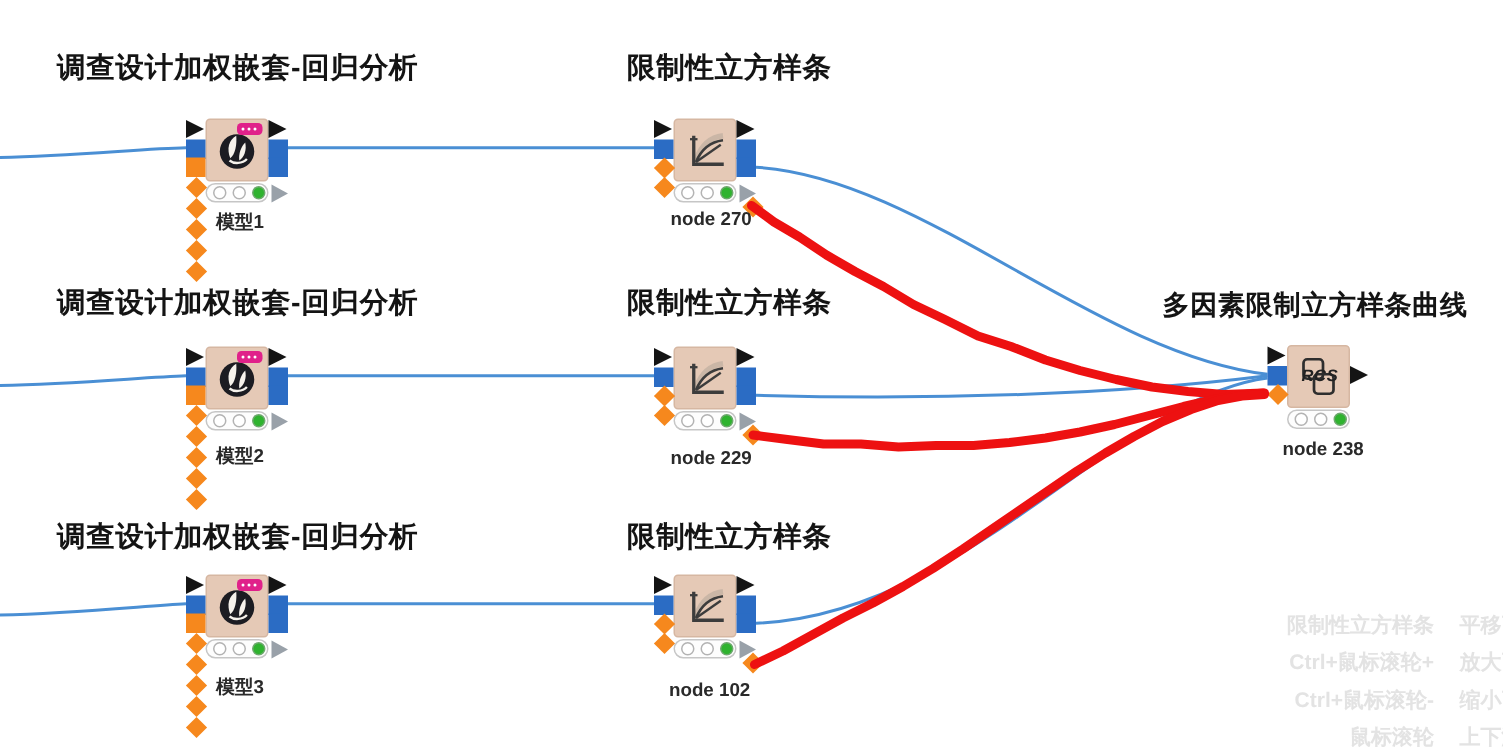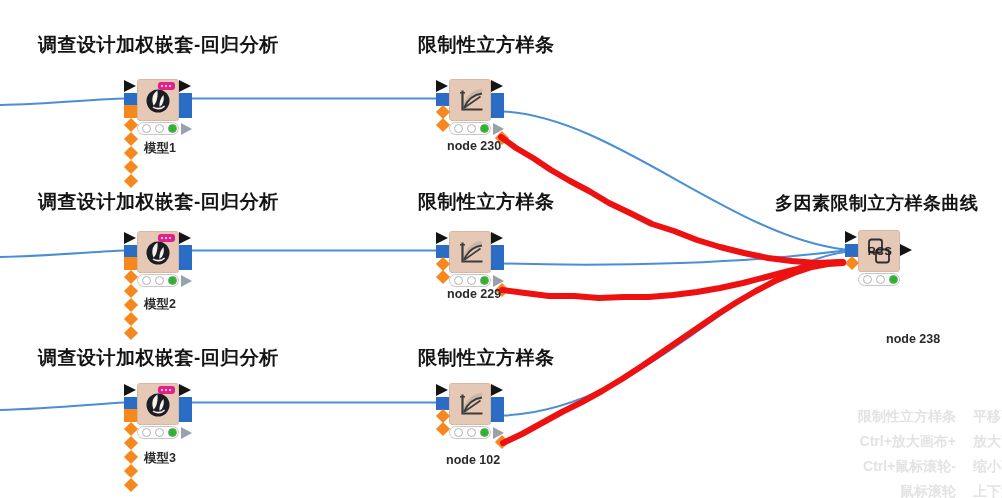--- a/index.html
+++ b/index.html
@@ -171,21 +171,21 @@
       <div class="port port-blue" style="left: 491px; top: 105px;"></div>
       <div class="diamond" style="left: 437.5px; top: 107px;"></div>
       <div class="diamond" style="left: 437.5px; top: 120px;"></div>
       <div class="diamond" style="left: 497px; top: 133px;"></div>
       <div class="traffic" style="left: 449px; top: 122px;">
         <div class="light off" style="left: 4px;"></div>
         <div class="light off" style="left: 17px;"></div>
         <div class="light on" style="left: 30px;"></div>
       </div>
       <div class="traffic-arrow" style="left: 493px; top: 123px;"></div>
-      <div class="node-label" style="left: 447px; top: 139px;">node 230</div>
+      <div class="node-label" style="left: 447px; top: 139px;">node 270</div>
       <div class="node-title" style="left: 418px; top: 189px;">限制性立方样条</div>
       <div class="node-body" style="left: 449px; top: 231px;">
         <div class="node-icon"><svg viewBox="0 0 28 28" width="28" height="28">
             <path d="M8 20.5 C12 9.5 18 5.5 26 4.5" stroke="#c3b2a2" stroke-width="3.6" fill="none" opacity="0.8"></path>
             <path d="M6.5 4.5 L6.5 23.5 L26.5 23.5" stroke="#3c3c3c" stroke-width="2.2" fill="none"></path>
             <path d="M4 6.8 L9 6.8" stroke="#3c3c3c" stroke-width="1.5"></path>
             <path d="M8 22 C12 12.5 18 8.5 26 7.5" stroke="#3c3c3c" stroke-width="1.8" fill="none"></path>
             <path d="M8 22 L24.5 10.5" stroke="#3c3c3c" stroke-width="1.6"></path>
           </svg></div>
       </div>
@@ -196,21 +196,21 @@
       <div class="port port-blue" style="left: 491px; top: 257px;"></div>
       <div class="diamond" style="left: 437.5px; top: 259px;"></div>
       <div class="diamond" style="left: 437.5px; top: 272px;"></div>
       <div class="diamond" style="left: 497px; top: 285px;"></div>
       <div class="traffic" style="left: 449px; top: 274px;">
         <div class="light off" style="left: 4px;"></div>
         <div class="light off" style="left: 17px;"></div>
         <div class="light on" style="left: 30px;"></div>
       </div>
       <div class="traffic-arrow" style="left: 493px; top: 275px;"></div>
-      <div class="node-label" style="left: 447px; top: 287px;">node 229</div>
+      <div class="node-label" style="left: 447px; top: 298px;">node 229</div>
       <div class="node-title" style="left: 418px; top: 345px;">限制性立方样条</div>
       <div class="node-body" style="left: 449px; top: 383px;">
         <div class="node-icon"><svg viewBox="0 0 28 28" width="28" height="28">
             <path d="M8 20.5 C12 9.5 18 5.5 26 4.5" stroke="#c3b2a2" stroke-width="3.6" fill="none" opacity="0.8"></path>
             <path d="M6.5 4.5 L6.5 23.5 L26.5 23.5" stroke="#3c3c3c" stroke-width="2.2" fill="none"></path>
             <path d="M4 6.8 L9 6.8" stroke="#3c3c3c" stroke-width="1.5"></path>
             <path d="M8 22 C12 12.5 18 8.5 26 7.5" stroke="#3c3c3c" stroke-width="1.8" fill="none"></path>
             <path d="M8 22 L24.5 10.5" stroke="#3c3c3c" stroke-width="1.6"></path>
           </svg></div>
       </div>
@@ -223,42 +223,42 @@
       <div class="diamond" style="left: 437.5px; top: 424px;"></div>
       <div class="diamond" style="left: 497px; top: 437px;"></div>
       <div class="traffic" style="left: 449px; top: 426px;">
         <div class="light off" style="left: 4px;"></div>
         <div class="light off" style="left: 17px;"></div>
         <div class="light on" style="left: 30px;"></div>
       </div>
       <div class="traffic-arrow" style="left: 493px; top: 427px;"></div>
       <div class="node-label" style="left: 446px; top: 453px;">node 102</div>
       <div class="node-title small" style="left: 775px; top: 191px;">多因素限制立方样条曲线</div>
-      <div class="node-body" style="left: 858px; top: 230px;">
+      <div class="node-body" style="left: 858px; top: 230px; font-style: italic;">
         <div class="node-icon"><svg viewBox="0 0 28 28" width="28" height="28">
             <rect x="4" y="2.5" width="13" height="13" rx="2.5" fill="none" stroke="#2e2e2e" stroke-width="1.8"></rect>
             <rect x="11" y="12.5" width="13" height="13" rx="2.5" fill="none" stroke="#2e2e2e" stroke-width="1.8"></rect>
           </svg></div>
         <div class="rcs-text">RCS</div>
       </div>
       <div class="port port-tri" style="left: 845px; top: 231px;"></div>
       <div class="port port-blue" style="left: 845px; top: 243.5px;"></div>
       <div class="diamond" style="left: 846.5px; top: 257.5px;"></div>
       <div class="port port-tri" style="left: 900px; top: 243.5px;"></div>
       <div class="traffic" style="left: 858px; top: 273px;">
         <div class="light off" style="left: 4px;"></div>
         <div class="light off" style="left: 17px;"></div>
         <div class="light on" style="left: 30px;"></div>
       </div>
-      <div class="node-label" style="left: 886px; top: 292px; margin-top: 40px;">node 238</div>
+      <div class="node-label" style="left: 855px; top: 292px;">node 238</div>
     </div>
   <svg id="redink" class="layer" width="1002" height="498">
       <path d="M501,137 L516,148 L533,158 L551,170 L570,181 L589,191 L609,203 L630,213 L652,224 L674,231 L697,240 L720,247 L744,253 L768,258 L792,261 L816,263 L842,262" fill="none" stroke="#ed1111" stroke-width="6" stroke-linecap="round" stroke-linejoin="round"></path>
       <path d="M502,290 L525,293 L549,296 L574,296 L599,298 L624,297 L649,297 L673,295 L697,292 L720,288 L743,283 L766,277 L789,271 L811,266 L830,263 L843,262" fill="none" stroke="#ed1111" stroke-width="6" stroke-linecap="round" stroke-linejoin="round"></path>
       <path d="M503,443 L522,434 L542,423 L562,412 L582,402 L602,391 L622,379 L642,366 L661,353 L680,340 L699,327 L718,314 L737,302 L756,291 L775,281 L794,273 L812,267 L828,264 L843,263" fill="none" stroke="#ed1111" stroke-width="6" stroke-linecap="round" stroke-linejoin="round"></path>
     </svg>
   <div id="hints">
       <div class="hint-row"><span class="hint-keys">限制性立方样条</span><span class="hint-action">平移画布</span></div>
-      <div class="hint-row"><span class="hint-keys">Ctrl+放大画布+</span><span class="hint-action">放大画布</span></div>
+      <div class="hint-row"><span class="hint-keys">Ctrl+鼠标滚轮+</span><span class="hint-action">放大画布</span></div>
       <div class="hint-row"><span class="hint-keys">Ctrl+鼠标滚轮-</span><span class="hint-action">缩小画布</span></div>
       <div class="hint-row"><span class="hint-keys">鼠标滚轮</span><span class="hint-action">上下滚动</span></div>
     </div>
 </div>
 
 </body></html>

